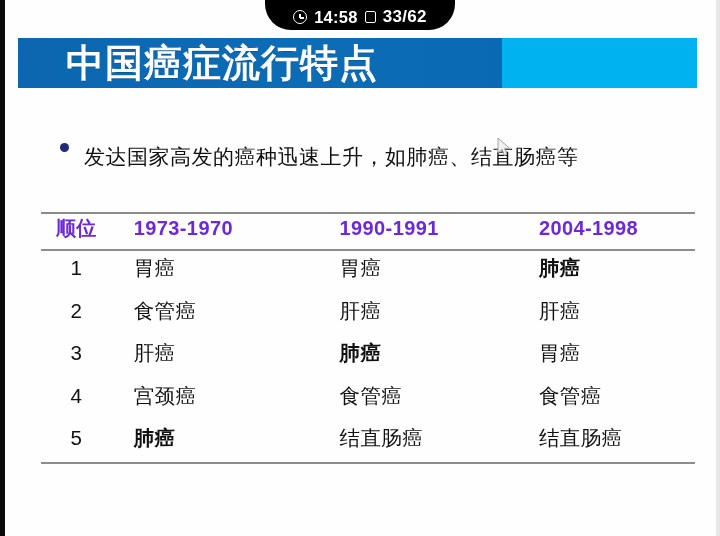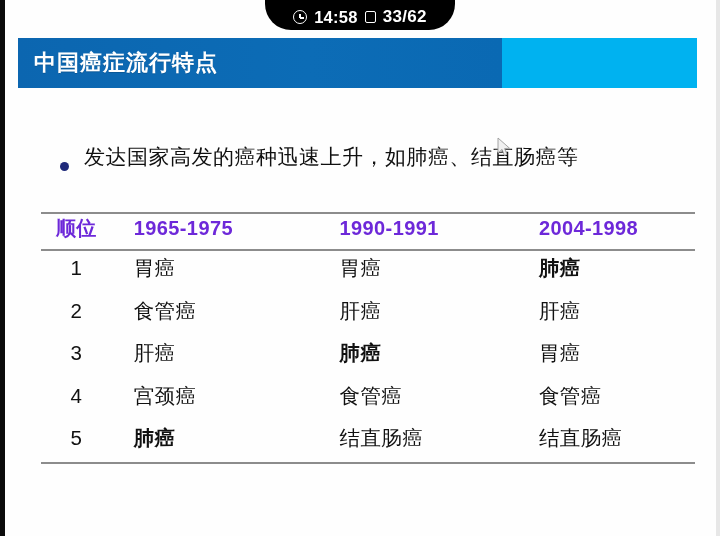--- a/index.html
+++ b/index.html
@@ -130,34 +130,35 @@
     box-sizing: border-box;
     padding-left: 16px;
   }
   .title-bar-accent {
     flex: 1;
     height: 100%;
     background: #00b2f0;
   }
   .title-text {
     color: #ffffff;
-    font-size: 22px;
+    font-size: 38px;
     font-weight: bold;
     letter-spacing: 1px;
     line-height: 1;
     text-shadow: 0 1px 0 rgba(0,0,0,0.15);
+    margin-left: 32px;
   }
 
   
   .bullet-row {
     position: absolute;
     left: 55px;
     top: 143px;
     display: flex;
-    align-items: flex-end;
+    align-items: flex-start;
   }
   .bullet-dot {
     width: 9px; height: 9px;
     border-radius: 50%;
     background: #1f2a7a;
     margin-right: 15px;
     flex: 0 0 auto;
   }
   .bullet-text {
     font-size: 21px;
@@ -279,21 +280,21 @@
     </div>
 
     <div class="rule-top"></div>
     <div class="rule-mid"></div>
     <div class="rule-bot"></div>
 
     <table class="rank-table">
       <tbody>
         <tr class="thead-row">
           <td class="col-rank">顺位</td>
-          <td class="col-a">1965-1975</td>
+          <td class="col-a">1973-1970</td>
           <td class="col-b">1990-1991</td>
           <td class="col-c">2004-1998</td>
         </tr>
 
         <tr class="tbody-row">
           <td class="col-rank rank-num">1</td>
           <td class="col-a">胃癌</td>
           <td class="col-b">胃癌</td>
           <td class="col-c highlight">肺癌</td>
         </tr>

